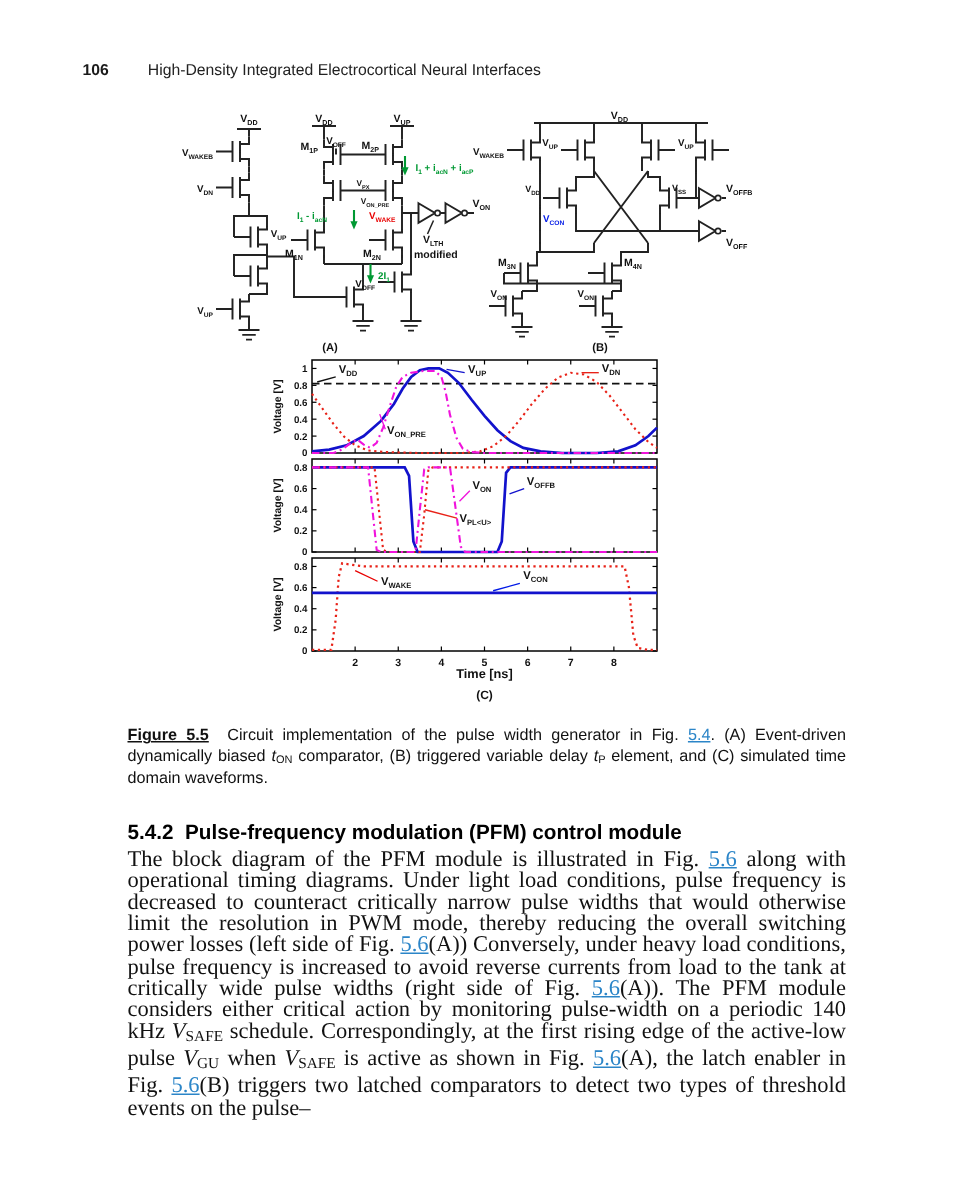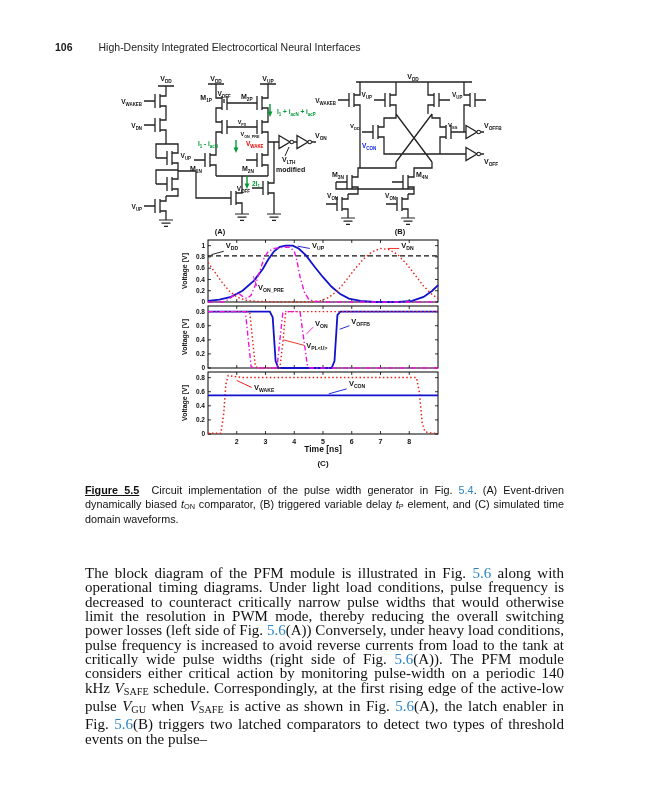--- a/index.html
+++ b/index.html
@@ -11,21 +11,21 @@
   svg{position:absolute;overflow:visible;}
   svg text{font-family:"Liberation Sans",sans-serif;font-weight:bold;fill:#111;}
   .gr{fill:#009933;} .rd{fill:#e80000;} .bl{fill:#0019e6;}
   .caption{position:absolute;left:85px;top:483px;width:479px;font-size:10.8px;line-height:1.33;
            color:#111;text-align:justify;}
   .caption .b{font-weight:bold;}
   .heading{position:absolute;left:85px;top:547px;width:479px;margin:0;font-size:13.8px;font-weight:bold;color:#000;}
   .bodytext{position:absolute;left:85px;top:566px;width:479px;margin:0;
             font-family:"Liberation Serif",serif;font-size:15px;line-height:14.35px;
             text-align:justify;color:#111;}
-  .link{color:#2b85c8;cursor:pointer;}
+  .link{color:#2b85c8;cursor:pointer;text-decoration:underline;}
   .sub{font-size:68%;vertical-align:-14%;}
   .it{font-style:italic;}
   .b{font-weight:bold;text-decoration:underline;}
 </style>
 </head>
 <body>
 
 <div class="page">
 
   <div class="runhead">
@@ -284,16 +284,17 @@
       <line x1="71.7" y1="149.5" x2="56.75" y2="142.45454545454544" stroke="#e80000" stroke-width="0.9"></line>
       <text x="74" y="152.3181818181818" text-anchor="start" font-size="7.5" fill="#e80000"><tspan>V</tspan><tspan font-size="68%" dy="2">WAKE</tspan></text>
       <line x1="166.57500000000002" y1="150.9090909090909" x2="148.75" y2="155.8409090909091" stroke="#0019e6" stroke-width="0.9"></line>
       <text x="168.875" y="148.0909090909091" text-anchor="start" font-size="7.5" fill="#0019e6"><tspan>V</tspan><tspan font-size="68%" dy="2">CON</tspan></text>
       <text x="143" y="214" text-anchor="middle" font-size="8.5">Time [ns]</text>
       <text x="143" y="228" text-anchor="middle" font-size="8" font-weight="normal">(C)</text>
     </svg>
 
   <div class="caption"><span class="b">Figure 5.5</span><span>&nbsp; Circuit implementation of the pulse width generator in Fig. </span><span class="link">5.4</span><span>. (A) Event-driven dynamically biased </span><span class="it">t</span><span class="sub">ON</span><span> comparator, (B) triggered variable delay </span><span class="it">t</span><span class="sub">P</span><span> element, and (C) simulated time domain waveforms.</span></div>
 
+  <h2 class="heading">5.4.2&nbsp;&nbsp;Pulse-frequency modulation (PFM) control module</h2>
 
   <p class="bodytext"><span>The block diagram of the PFM module is illustrated in Fig. </span><span class="link">5.6</span><span> along with operational timing diagrams. Under light load conditions, pulse frequency is decreased to counteract critically narrow pulse widths that would otherwise limit the resolution in PWM mode, thereby reducing the overall switching power losses (left side of Fig. </span><span class="link">5.6</span><span>(A)) Conversely, under heavy load conditions, pulse frequency is increased to avoid reverse currents from load to the tank at critically wide pulse widths (right side of Fig. </span><span class="link">5.6</span><span>(A)). The PFM module considers either critical action by monitoring pulse-width on a periodic 140 kHz </span><span class="it">V</span><span class="sub">SAFE</span><span> schedule. Correspondingly, at the first rising edge of the active-low pulse </span><span class="it">V</span><span class="sub">GU</span><span> when </span><span class="it">V</span><span class="sub">SAFE</span><span> is active as shown in Fig. </span><span class="link">5.6</span><span>(A), the latch enabler in Fig. </span><span class="link">5.6</span><span>(B) triggers two latched comparators to detect two types of threshold events on the pulse–</span></p>
 
 </div>
 
 </body></html>

